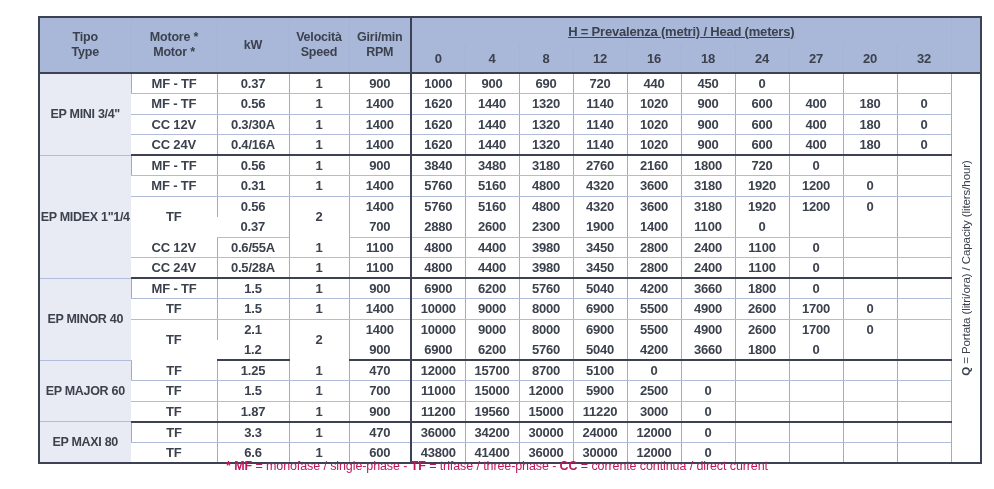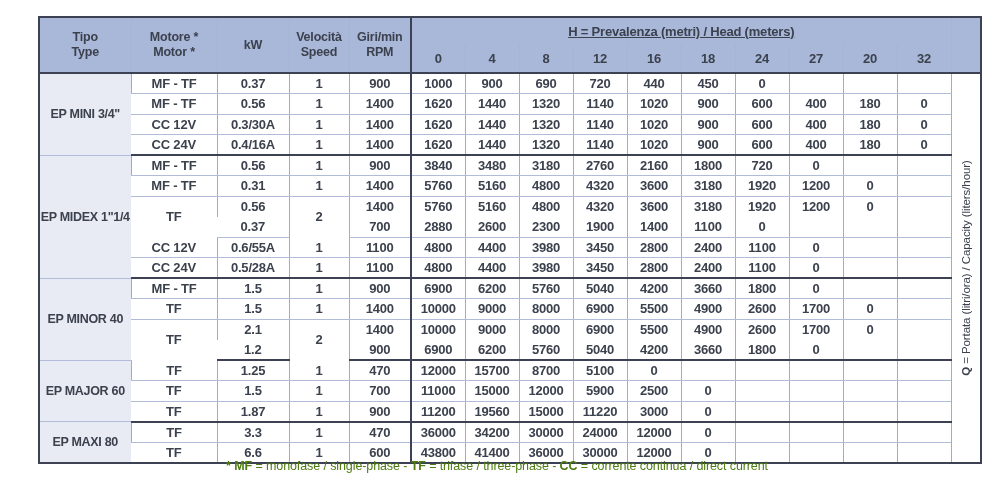--- a/index.html
+++ b/index.html
@@ -41,21 +41,21 @@
   td.q-cell{border-bottom:none !important;border-left:1px solid #a3abbf;position:relative;background:#ffffff;}
   .q-rot{
     position:absolute;left:50%;top:50%;
     transform:translate(-50%,-50%) rotate(-90deg);
     white-space:nowrap;font-size:11.5px;font-weight:normal;letter-spacing:-0.1px;
   }
   .q-rot b{font-weight:bold;}
   
   .footnote{
     position:absolute;left:0;top:459px;width:994px;text-align:center;
-    font-size:12.5px;font-weight:normal;color:#4d7c0f;letter-spacing:-0.1px;
+    font-size:12.5px;font-weight:normal;color:#be185d;letter-spacing:-0.1px;
   }
   .footnote b{font-weight:bold;}
 </style>
 </head>
 <body>
 
 <table class="pump-table">
   <colgroup>
     <col style="width:92px">
       <col style="width:86px">

